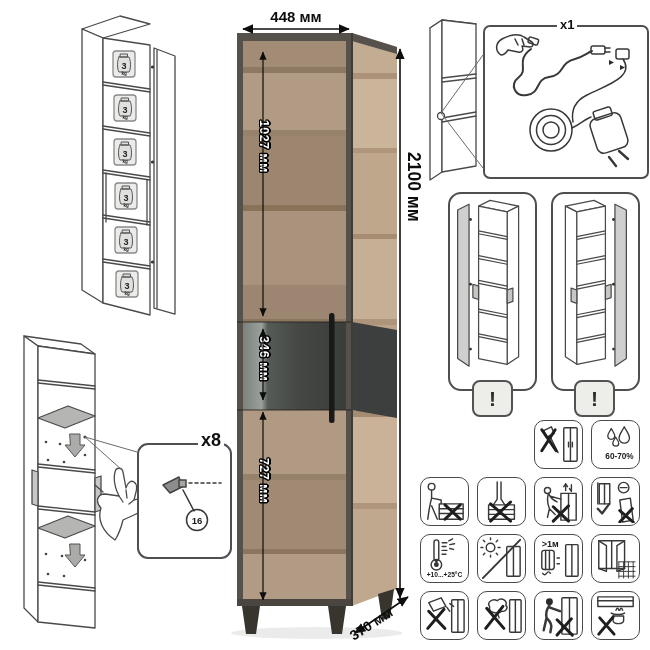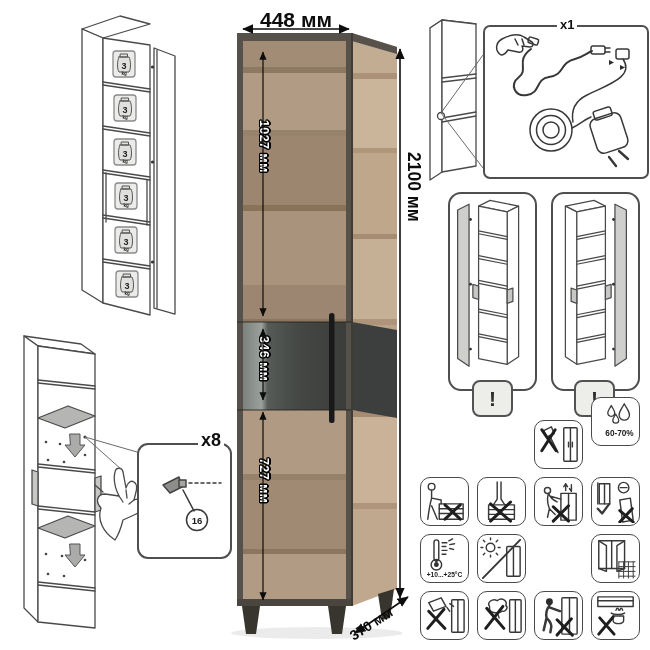--- a/index.html
+++ b/index.html
@@ -186,21 +186,21 @@
 
     <rect x="99" y="285" width="5.5" height="110" rx="2.5" fill="#191919"></rect>
 
     <g fill="#38352f">
       <polygon points="12,578 30,578 26,606 16,606"></polygon>
       <polygon points="98,578 116,578 112,606 102,606"></polygon>
       <polygon points="148,566 164,561 160,590 152,592"></polygon>
     </g>
   </svg>
 
-  <div class="abs dim-label" style="left:237px;top:8px;width:118px;text-align:center;font-size:21px;">448 мм</div>
+  <div class="abs dim-label" style="left:237px;top:8px;width:118px;text-align:center;font-size:15px;">448 мм</div>
   <div class="abs dim-label vtext" style="left:403px;top:152px;font-size:17.5px;">2100 мм</div>
   <div class="abs dim-outline" style="left:257px;top:120px;font-size:12.5px;">1027 мм</div>
   <div class="abs dim-outline" style="left:257px;top:336px;font-size:12.5px;">346 мм</div>
   <div class="abs dim-outline" style="left:257px;top:458px;font-size:12.5px;">727 мм</div>
   <div class="abs dim-label" style="left:346px;top:612px;width:62px;font-size:14px;transform:rotate(-33deg);">370 мм</div>
 
   <svg class="abs line-art" style="left:424px;top:16px" width="58" height="172" viewBox="0 0 58 172">
     <polygon points="6,12 18,4 52,8 40,16"></polygon>
     <polygon points="6,12 18,4 18,156 6,164"></polygon>
     <polygon points="18,4 52,8 52,150 18,156"></polygon>
@@ -361,21 +361,21 @@
     <svg class="icon-art" viewBox="0 0 45 45">
       <path d="M7,8 L15,4 L18,11 L10,15 Z"></path>
       <line x1="13" y1="13" x2="22" y2="31"></line>
       <path class="xx" d="M5,7 L20,29 M19,7 L5,29"></path>
       <rect x="28" y="5" width="14" height="35" rx="1"></rect>
       <line x1="35" y1="5" x2="35" y2="40"></line>
       <line x1="33" y1="20" x2="33" y2="25"></line>
         <line x1="37" y1="20" x2="37" y2="25"></line>
     </svg>
   </div>
-  <div class="tile" style="left:591px;top:397px;padding-left:8px;">
+  <div class="tile" style="left:591px;top:420px;padding-left:8px;">
     <svg class="icon-art" viewBox="0 0 45 45">
       <path d="M13,4 C11,8 9,10 9,12.5 a4,4 0 0 0 8,0 C17,10 15,8 13,4 Z"></path>
       <path d="M28,2 C25,8 22,11 22,15 a6,6 0 0 0 12,0 C34,11 31,8 28,2 Z"></path>
       <path d="M18,14 C16.2,17.5 14.8,19 14.8,21 a3.4,3.4 0 0 0 6.8,0 C21.6,19 20.2,17.5 18,14 Z"></path>
       <text class="txt" x="22.5" y="39" text-anchor="middle" style="font-size:9.5px;">60-70%</text>
     </svg>
   </div>
 
   <div class="tile" style="left:420px;top:477px;">
     <svg class="icon-art" viewBox="0 0 45 45">
@@ -432,20 +432,32 @@
   </div>
   <div class="tile" style="left:477px;top:534px;">
     <svg class="icon-art" viewBox="0 0 45 45">
       <circle cx="11" cy="11" r="4.5"></circle>
       <path d="M11,3 v-2 M11,19 v2 M3,11 h-2 M19,11 h2 M5,5 l-1.5,-1.5 M17,5 l1.5,-1.5 M5,17 l-1.5,1.5 M17,17 l1.5,1.5"></path>
       <line x1="3" y1="43" x2="42" y2="3" style="stroke-width:2"></line>
       <rect x="28" y="10" width="14" height="31" rx="1"></rect>
       <line x1="35" y1="10" x2="35" y2="41"></line>
     </svg>
   </div>
+  <div class="tile" style="left:534px;top:534px;">
+    <svg class="icon-art" viewBox="0 0 45 45">
+      <text class="txt" x="5" y="10" style="font-size:9.5px;">&gt;1м</text>
+      <rect x="5" y="14" width="13" height="20" rx="2.5"></rect>
+      <line x1="9" y1="14" x2="9" y2="34"></line>
+        <line x1="13" y1="14" x2="13" y2="34"></line>
+      <path d="M6,38 q2,3 4,0 q2,-3 4,0"></path>
+      <path d="M21,22 h5 M21,28 h5" stroke-dasharray="2.5,2.5"></path>
+      <rect x="30" y="8" width="13" height="33" rx="1"></rect>
+      <line x1="36.5" y1="8" x2="36.5" y2="41"></line>
+    </svg>
+  </div>
   <div class="tile" style="left:591px;top:534px;">
     <svg class="icon-art" viewBox="0 0 45 45">
       <rect x="5" y="4" width="27" height="29"></rect>
       <line x1="18.5" y1="4" x2="18.5" y2="33"></line>
       <path d="M5,4 L13,9 L13,36 L5,33 M32,4 L24,9 L24,36 L32,33"></path>
       <path d="M26,26 h17 M26,31 h17 M26,36 h17 M26,41 h17 M26,26 v17 M31,26 v17 M36,26 v17 M41,26 v17" style="stroke-width:1"></path>
     </svg>
   </div>
 
   <div class="tile" style="left:420px;top:591px;">

